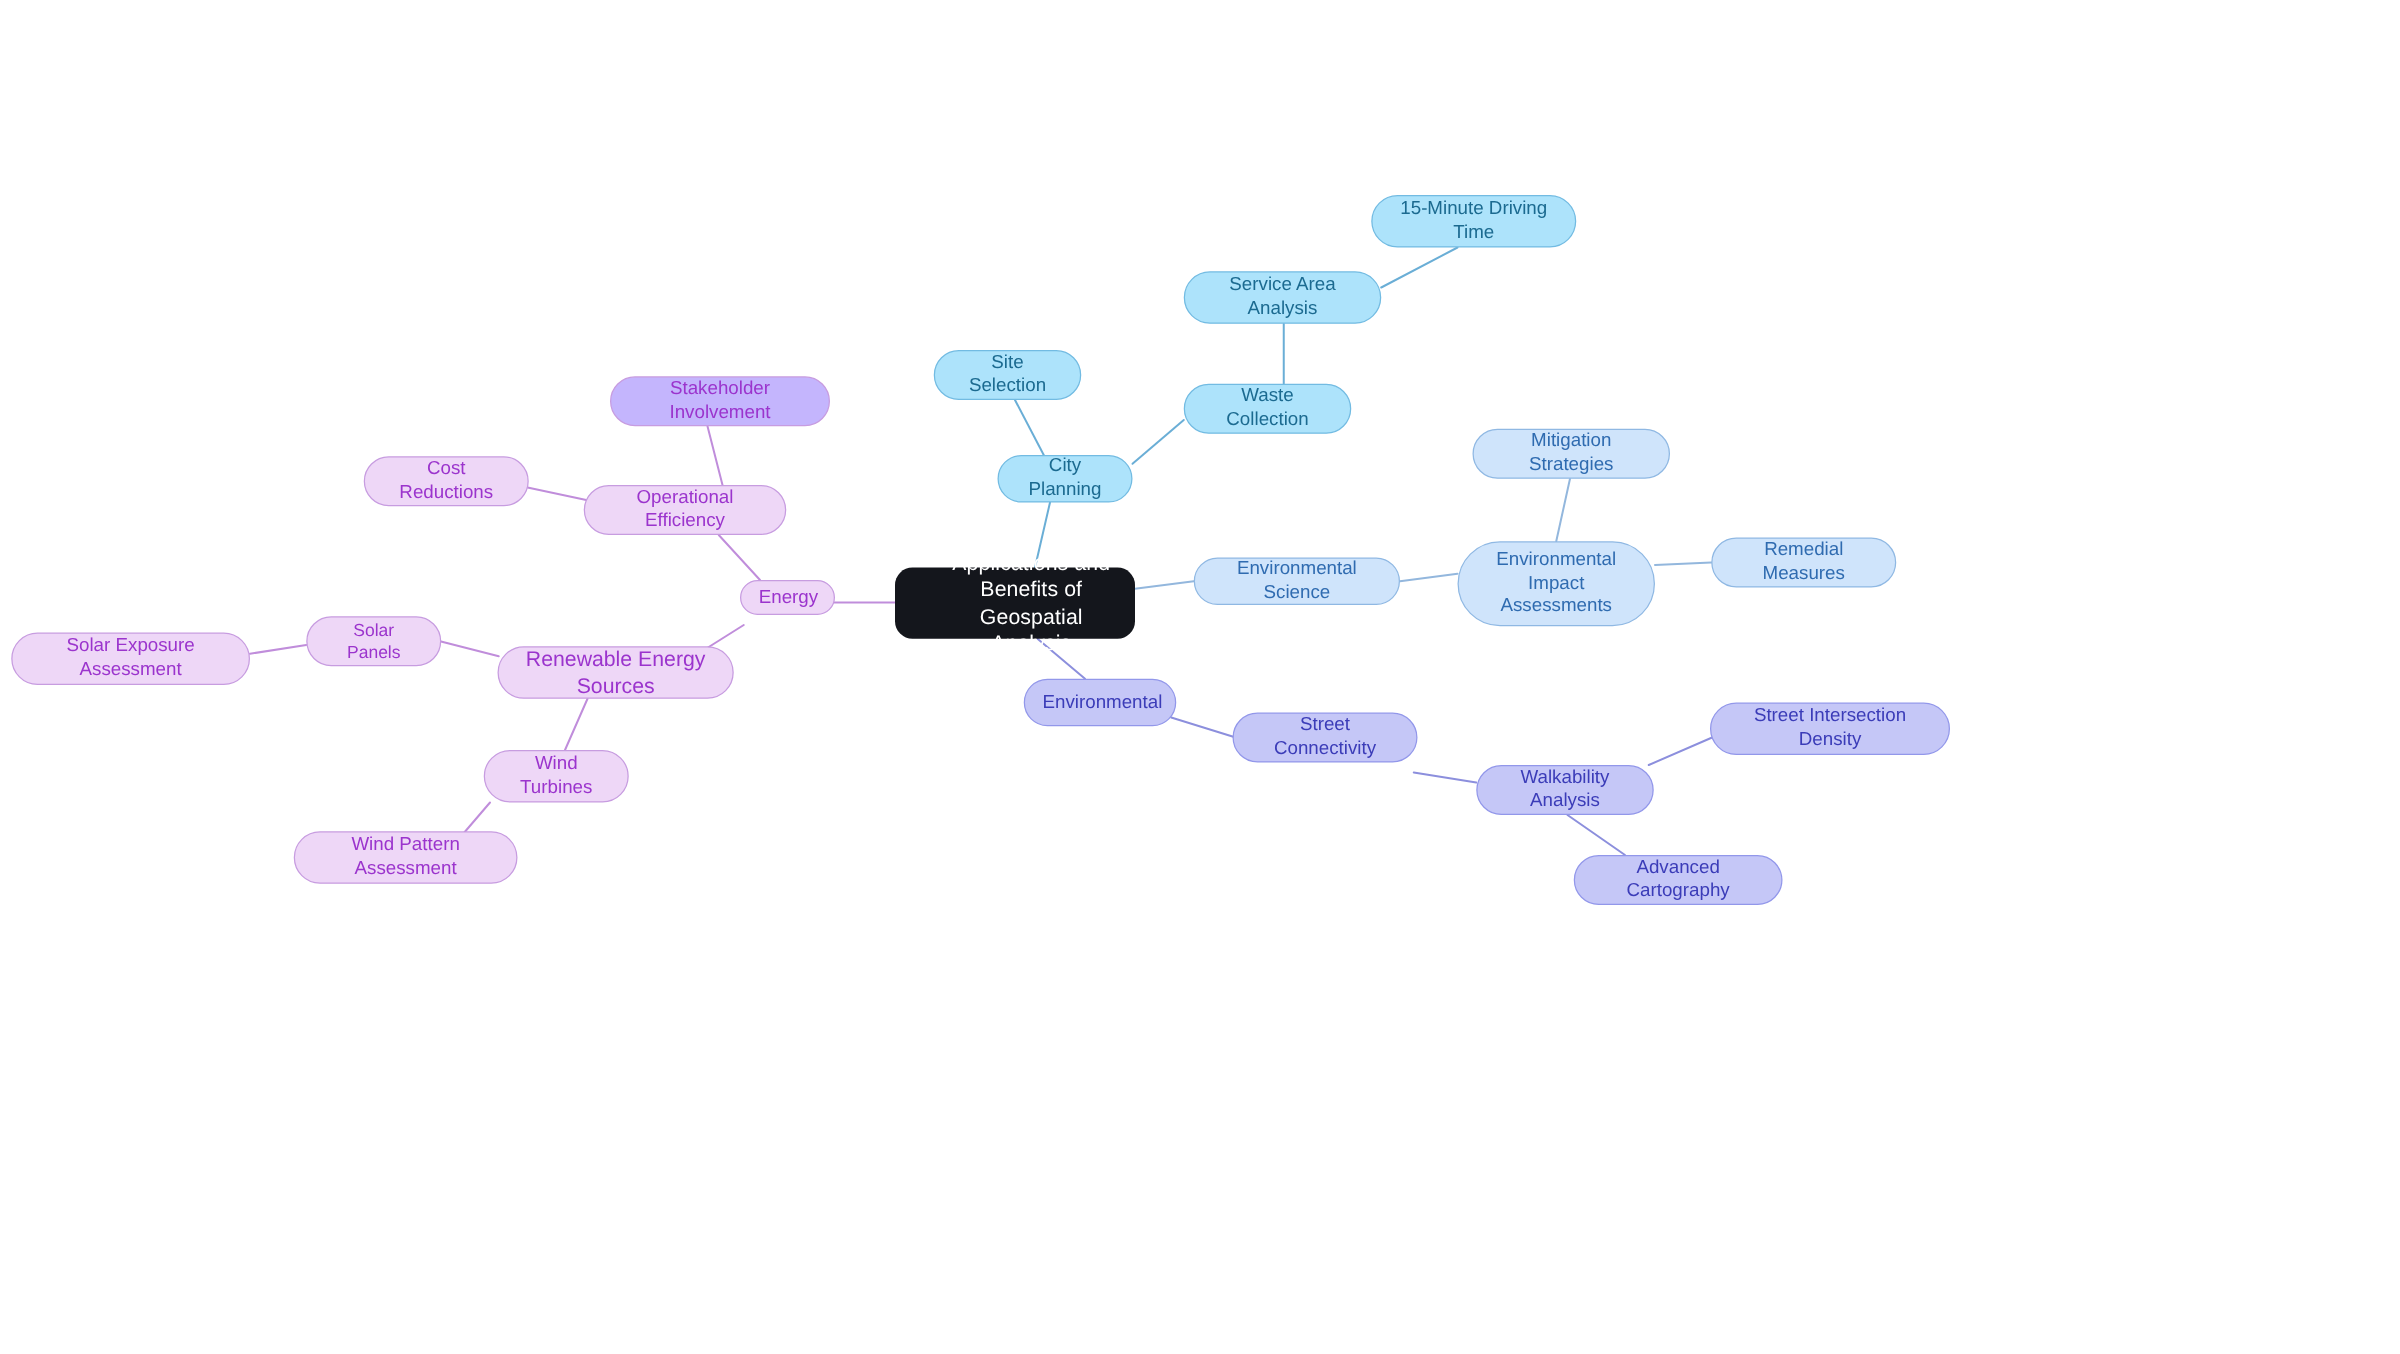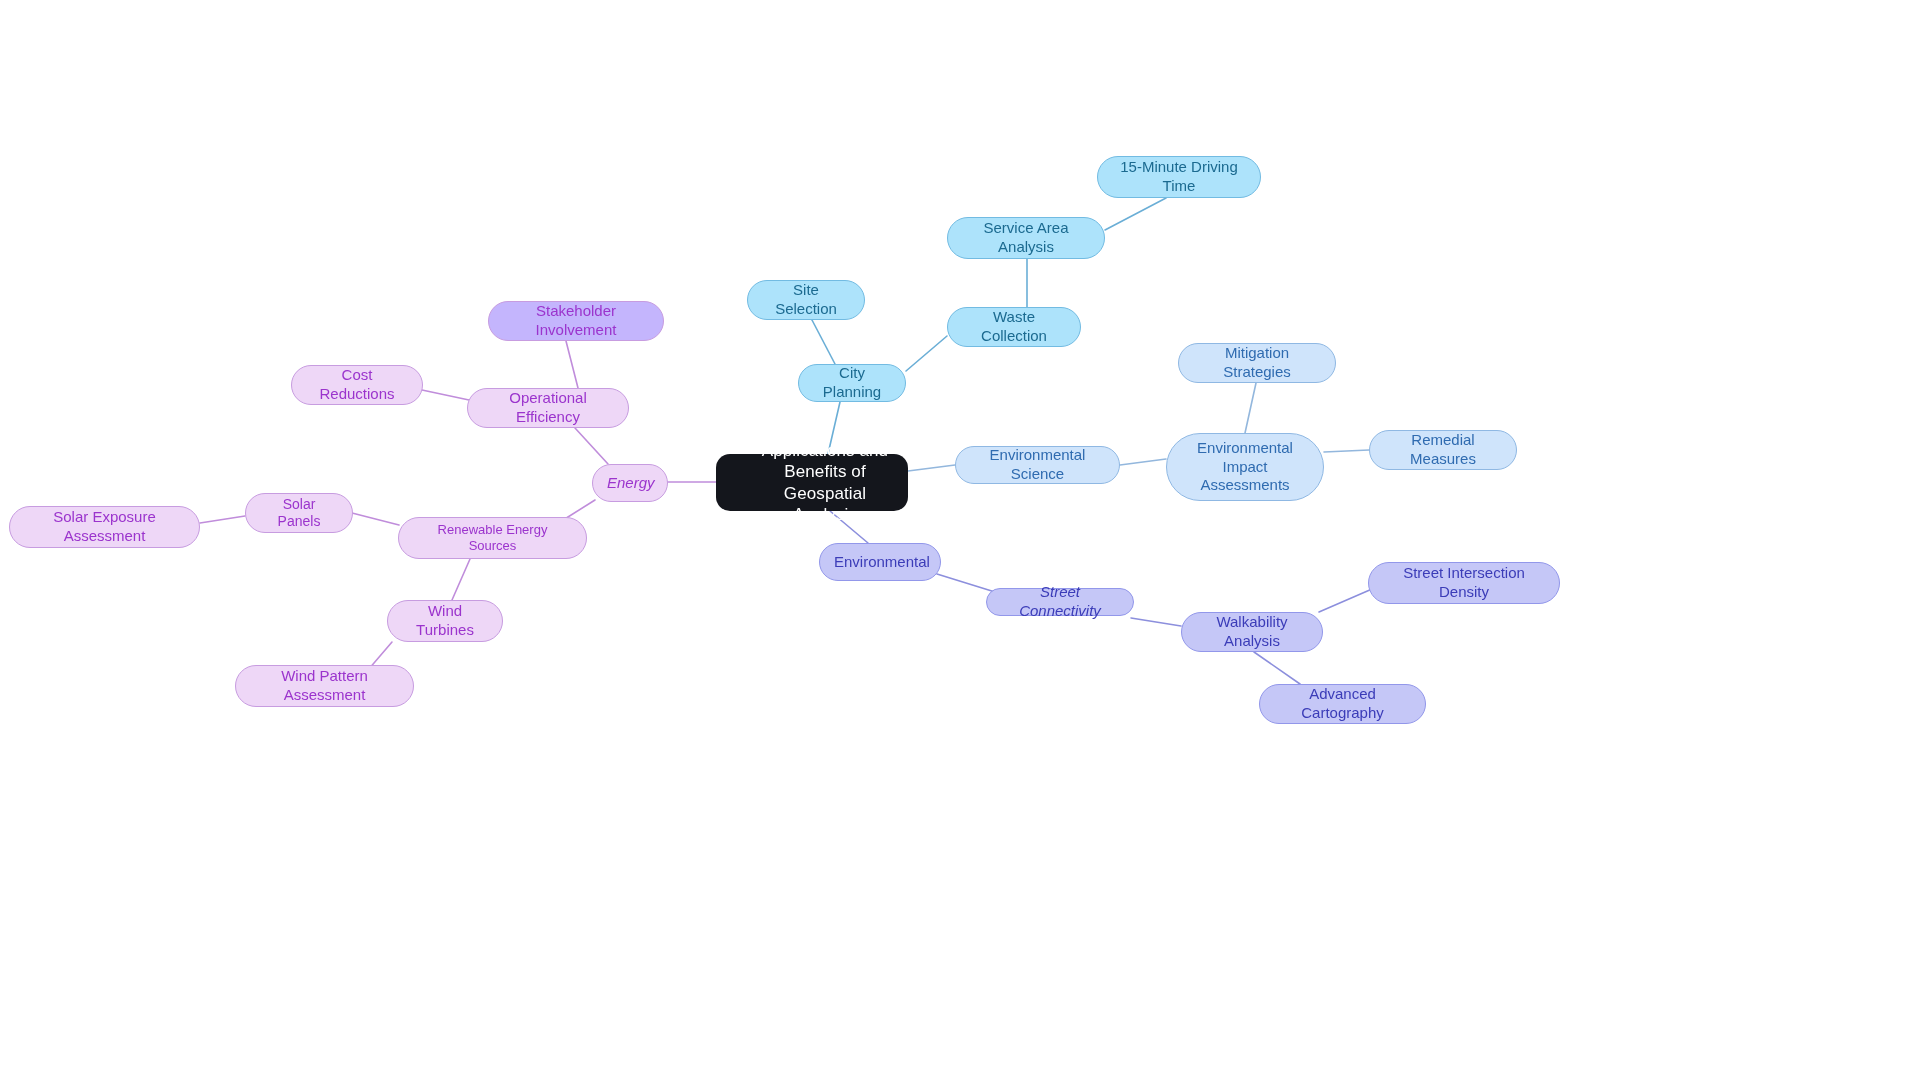--- a/index.html
+++ b/index.html
@@ -89,27 +89,27 @@
       <div class="node" style="left: 747px; top: 280px; width: 118px; height: 40px; background: rgb(173, 227, 251); border-color: rgb(114, 187, 226); color: rgb(27, 106, 144); font-size: 15px;"><span class="node-label">Site Selection</span></div>
       <div class="node" style="left: 947px; top: 307px; width: 134px; height: 40px; background: rgb(173, 227, 251); border-color: rgb(114, 187, 226); color: rgb(27, 106, 144); font-size: 15px;"><span class="node-label">Waste Collection</span></div>
       <div class="node" style="left: 947px; top: 217px; width: 158px; height: 42px; background: rgb(173, 227, 251); border-color: rgb(114, 187, 226); color: rgb(27, 106, 144); font-size: 15px;"><span class="node-label">Service Area Analysis</span></div>
       <div class="node" style="left: 1097px; top: 156px; width: 164px; height: 42px; background: rgb(173, 227, 251); border-color: rgb(114, 187, 226); color: rgb(27, 106, 144); font-size: 15px;"><span class="node-label">15-Minute Driving Time</span></div>
       <div class="node" style="left: 955px; top: 446px; width: 165px; height: 38px; background: rgb(207, 228, 251); border-color: rgb(143, 184, 227); color: rgb(47, 107, 176); font-size: 15px;"><span class="node-label">Environmental Science</span></div>
       <div class="node" style="left: 1166px; top: 433px; width: 158px; height: 68px; background: rgb(207, 228, 251); border-color: rgb(143, 184, 227); color: rgb(47, 107, 176); font-size: 15px;"><span class="node-label">Environmental Impact
 Assessments</span></div>
       <div class="node" style="left: 1178px; top: 343px; width: 158px; height: 40px; background: rgb(207, 228, 251); border-color: rgb(143, 184, 227); color: rgb(47, 107, 176); font-size: 15px;"><span class="node-label">Mitigation Strategies</span></div>
       <div class="node" style="left: 1369px; top: 430px; width: 148px; height: 40px; background: rgb(207, 228, 251); border-color: rgb(143, 184, 227); color: rgb(47, 107, 176); font-size: 15px;"><span class="node-label">Remedial Measures</span></div>
       <div class="node" style="left: 819px; top: 543px; width: 122px; height: 38px; background: rgb(197, 199, 247); border-color: rgb(146, 151, 234); color: rgb(59, 60, 184); font-size: 15px;"><span class="node-label">Environmental</span></div>
-      <div class="node" style="left: 986px; top: 588px; width: 148px; height: 28px; background: rgb(197, 199, 247); border-color: rgb(146, 151, 234); color: rgb(59, 60, 184); font-size: 15px; font-style: italic;"><span class="node-label">Street Connectivity</span></div>
+      <div class="node" style="left: 986px; top: 570px; width: 148px; height: 40px; background: rgb(197, 199, 247); border-color: rgb(146, 151, 234); color: rgb(59, 60, 184); font-size: 15px;"><span class="node-label">Street Connectivity</span></div>
       <div class="node" style="left: 1181px; top: 612px; width: 142px; height: 40px; background: rgb(197, 199, 247); border-color: rgb(146, 151, 234); color: rgb(59, 60, 184); font-size: 15px;"><span class="node-label">Walkability Analysis</span></div>
       <div class="node" style="left: 1368px; top: 562px; width: 192px; height: 42px; background: rgb(197, 199, 247); border-color: rgb(146, 151, 234); color: rgb(59, 60, 184); font-size: 15px;"><span class="node-label">Street Intersection Density</span></div>
       <div class="node" style="left: 1259px; top: 684px; width: 167px; height: 40px; background: rgb(197, 199, 247); border-color: rgb(146, 151, 234); color: rgb(59, 60, 184); font-size: 15px;"><span class="node-label">Advanced Cartography</span></div>
-      <div class="node" style="left: 592px; top: 464px; width: 76px; height: 38px; background: rgb(238, 215, 247); border-color: rgb(199, 156, 224); color: rgb(155, 52, 205); font-size: 15px; font-style: italic;"><span class="node-label">Energy</span></div>
+      <div class="node" style="left: 592px; top: 464px; width: 76px; height: 28px; background: rgb(238, 215, 247); border-color: rgb(199, 156, 224); color: rgb(155, 52, 205); font-size: 15px;"><span class="node-label">Energy</span></div>
       <div class="node" style="left: 467px; top: 388px; width: 162px; height: 40px; background: rgb(238, 215, 247); border-color: rgb(199, 156, 224); color: rgb(155, 52, 205); font-size: 15px;"><span class="node-label">Operational Efficiency</span></div>
       <div class="node" style="left: 488px; top: 301px; width: 176px; height: 40px; background: #c4b5fd; border-color: rgb(199, 156, 224); color: rgb(155, 52, 205); font-size: 15px;"><span class="node-label">Stakeholder Involvement</span></div>
       <div class="node" style="left: 291px; top: 365px; width: 132px; height: 40px; background: rgb(238, 215, 247); border-color: rgb(199, 156, 224); color: rgb(155, 52, 205); font-size: 15px;"><span class="node-label">Cost Reductions</span></div>
-      <div class="node" style="left: 398px; top: 517px; width: 189px; height: 42px; background: rgb(238, 215, 247); border-color: rgb(199, 156, 224); color: rgb(155, 52, 205); font-size: 13px;"><span class="node-label">Renewable Energy Sources</span></div>
+      <div class="node" style="left: 398px; top: 517px; width: 189px; height: 42px; background: rgb(238, 215, 247); border-color: rgb(199, 156, 224); color: rgb(155, 52, 205); font-size: 17px;"><span class="node-label">Renewable Energy Sources</span></div>
       <div class="node" style="left: 245px; top: 493px; width: 108px; height: 40px; background: rgb(238, 215, 247); border-color: rgb(199, 156, 224); color: rgb(155, 52, 205); font-size: 14px;"><span class="node-label">Solar Panels</span></div>
       <div class="node" style="left: 9px; top: 506px; width: 191px; height: 42px; background: rgb(238, 215, 247); border-color: rgb(199, 156, 224); color: rgb(155, 52, 205); font-size: 15px;"><span class="node-label">Solar Exposure Assessment</span></div>
       <div class="node" style="left: 387px; top: 600px; width: 116px; height: 42px; background: rgb(238, 215, 247); border-color: rgb(199, 156, 224); color: rgb(155, 52, 205); font-size: 15px;"><span class="node-label">Wind Turbines</span></div>
       <div class="node" style="left: 235px; top: 665px; width: 179px; height: 42px; background: rgb(238, 215, 247); border-color: rgb(199, 156, 224); color: rgb(155, 52, 205); font-size: 15px;"><span class="node-label">Wind Pattern Assessment</span></div>
     </div>
 </div>
 
 </body></html>

